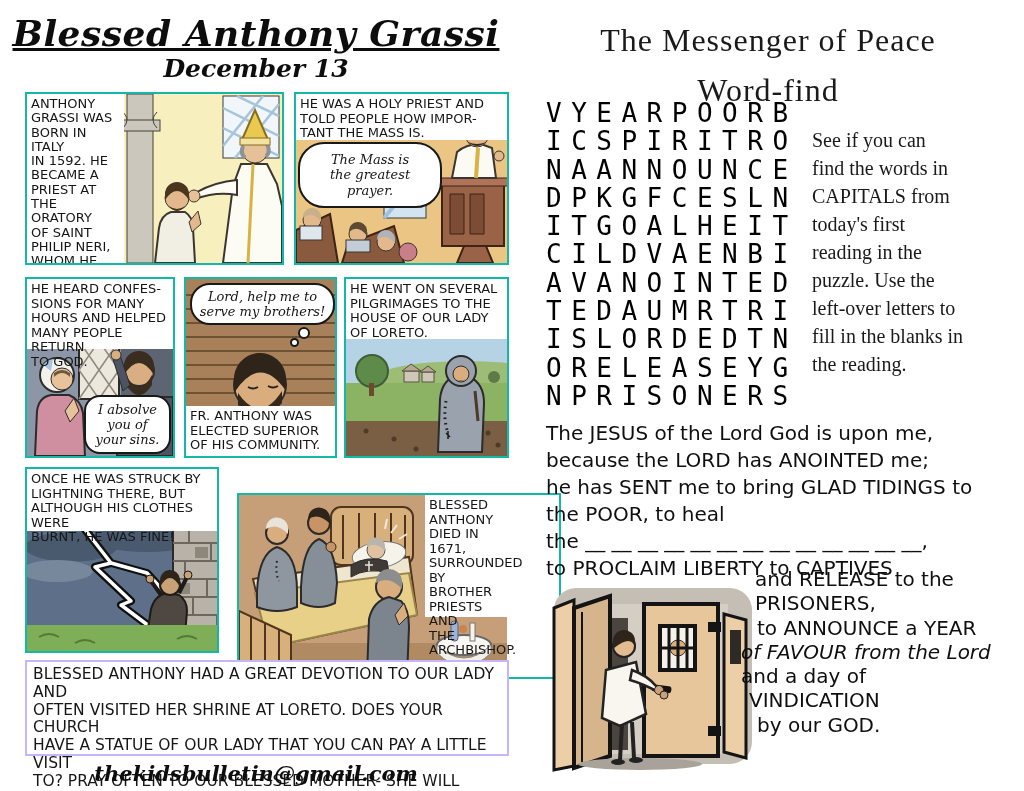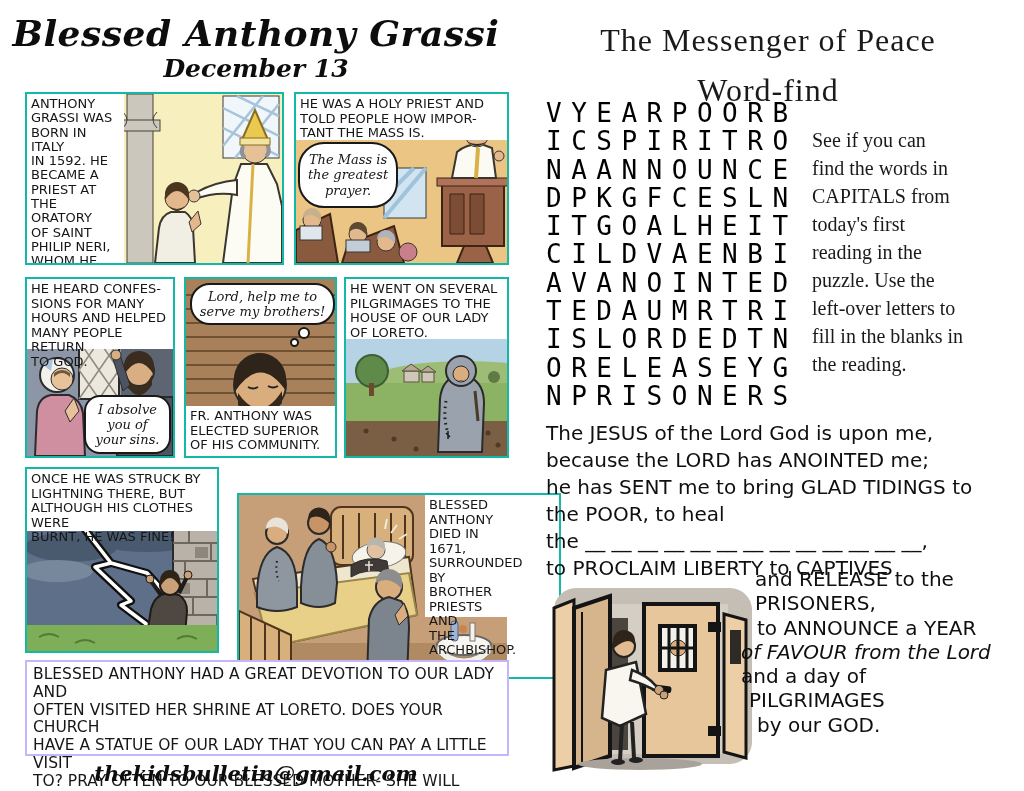--- a/index.html
+++ b/index.html
@@ -2,21 +2,21 @@
 <html><head>
 <meta charset="utf-8">
 <style>
   html,body{margin:0;padding:0;background:#e8e8e8;}
   .page{position:relative;width:1024px;height:791px;background:#ffffff;overflow:hidden;
         font-family:"DejaVu Sans","Liberation Sans",sans-serif;}
   .abs{position:absolute;}
   
   .main-title{left:0;top:12px;width:512px;text-align:center;
     font-family:"DejaVu Serif","Liberation Serif",serif;font-style:italic;font-weight:bold;
-    font-size:36px;color:#0d0d0d;letter-spacing:0.5px;}
+    font-size:36px;color:#0d0d0d;letter-spacing:0.5px;text-decoration:underline;}
   .sub-title{left:0;top:54px;width:512px;text-align:center;
     font-family:"DejaVu Serif","Liberation Serif",serif;font-style:italic;font-weight:bold;
     font-size:25px;color:#0d0d0d;}
   .panel{position:absolute;border:2px solid #14b8a6;background:#fff;overflow:hidden;box-sizing:border-box;}
   .panel svg{position:absolute;left:0;top:0;}
   .cap{position:absolute;background:#ffffff;color:#161616;
     font-size:13px;line-height:1.12;padding:3px 4px;white-space:pre-line;box-sizing:border-box;}
   .bubble{position:absolute;background:#ffffff;border:2px solid #191919;border-radius:26px;
     display:flex;align-items:center;justify-content:center;text-align:center;
     font-family:"DejaVu Serif","Liberation Serif",serif;font-style:italic;
@@ -119,21 +119,21 @@
       <path d="M53,138 a9,9 0 0 1 18,-2 l0,6 q-9,-12 -18,-4 z" fill="#5c4a33"></path>
       <circle cx="90" cy="148" r="9" fill="#e2b88c" stroke="#3a362f"></circle>
       <path d="M81,146 a9,9 0 0 1 18,-2 l0,6 q-9,-12 -18,-4 z" fill="#b0b4ba"></path>
       <circle cx="112" cy="158" r="9" fill="#c97f8a" stroke="#3a362f"></circle>
       <rect x="4" y="132" width="22" height="14" fill="#dfe6ee" stroke="#3a362f"></rect>
       <rect x="50" y="146" width="24" height="12" fill="#c3cdd8" stroke="#3a362f"></rect>
     </svg>
     <div class="cap" style="left:0;top:0;width:211px;height:46px;">HE WAS A HOLY PRIEST AND
 TOLD PEOPLE HOW IMPOR-
 TANT THE MASS IS.</div>
-    <div class="bubble" style="left:2px;top:48px;width:100px;height:66px;">The Mass is
+    <div class="bubble" style="left:2px;top:48px;width:144px;height:66px;">The Mass is
 the greatest
 prayer.</div>
   </div>
 
   <div class="panel" style="left:25px;top:277px;width:150px;height:181px">
     <svg width="146" height="177" viewBox="0 0 146 177">
       <rect width="146" height="177" fill="#8d96a6"></rect>
       <rect x="94" y="60" width="52" height="117" fill="#5d6472"></rect>
       <rect x="52" y="62" width="40" height="58" fill="#ece8dd" stroke="#2b2b2b" stroke-width="2"></rect>
       <path d="M52,62 l40,58 M92,62 l-40,58 M52,91 l20,29 M92,91 l-20,29 M72,62 l-20,29 M72,62 l20,29" stroke="#8f8a80" stroke-width="1.5" fill="none"></path>
@@ -367,17 +367,17 @@
     <ellipse cx="70" cy="184" rx="7" ry="3" fill="#222"></ellipse>
     <ellipse cx="88" cy="182" rx="7" ry="3" fill="#222"></ellipse>
   </svg>
 
   <div class="abs reading-bottom">
     <div>and RELEASE to the</div>
     <div>PRISONERS,</div>
     <div>to ANNOUNCE a YEAR</div>
     <div>of FAVOUR from the Lord</div>
     <div>and a day of</div>
-    <div>PILGRIMAGES</div>
+    <div>VINDICATION</div>
     <div>by our GOD.</div>
   </div>
 
 </div>
 
 </body></html>

